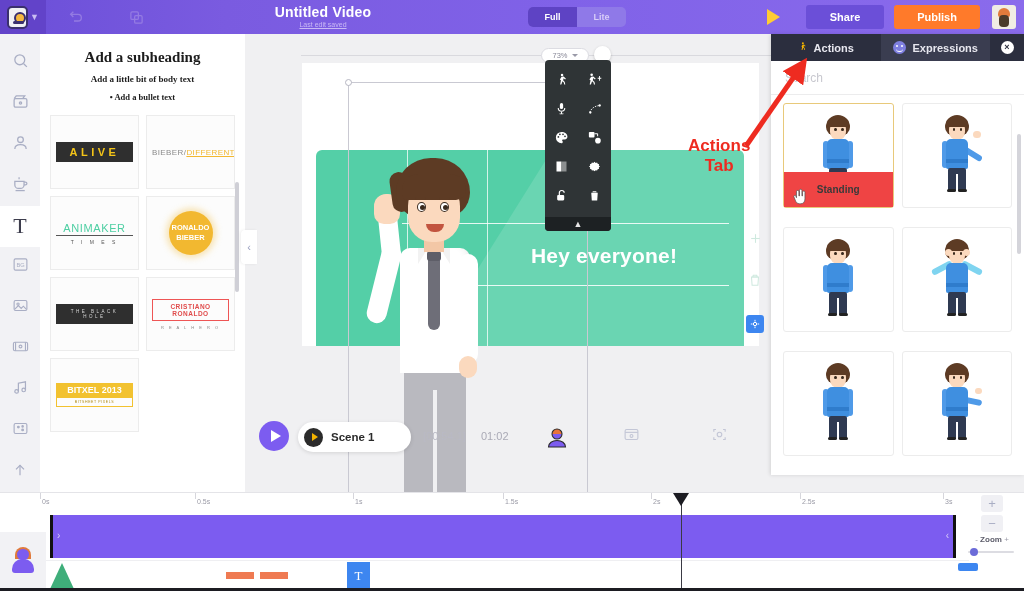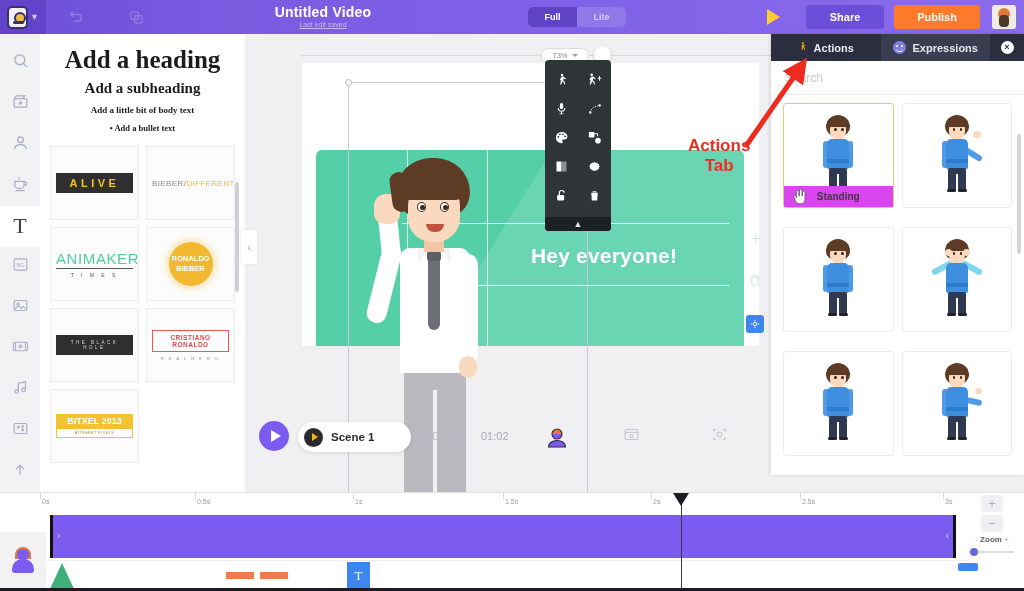--- a/index.html
+++ b/index.html
@@ -117,22 +117,22 @@
   .tpl {
     height: 74px; background: #fcfcfc; border: 1px solid #ececec;
     display: flex; align-items: center; justify-content: center; cursor: pointer;
     overflow: hidden;
   }
   .tpl-inner { width: 100%; text-align: center; padding: 0 5px; }
   .tpl1-a { font-family: "Liberation Serif", serif; font-weight: bold; font-style: italic; font-size: 9px; color: #1c1c1c; border-bottom: 2px solid #f2c230; padding-bottom: 2px; display: inline-block; }
   .tpl1-b { font-size: 4.5px; color: #333; letter-spacing: .6px; margin-top: 3px; }
   .tpl2 { background: #2f2f2f; color: #f5c518; font-size: 11px; font-weight: bold; letter-spacing: 3.5px; padding: 4px 2px; }
   .tpl3 { font-size: 8px; letter-spacing: .4px; }
-  .tpl3 .g { color: #8b8b8b; } .tpl3 .y { color: #f2b830; }
-  .tpl4-a { color: #4ecfa3; font-size: 15px; letter-spacing: .6px; border-bottom: 1.5px solid #555; padding-bottom: 1px; }
+  .tpl3 .g { color: #8b8b8b; } .tpl3 .y { color: #f2b830; text-decoration: underline; }
+  .tpl4-a { color: #4ecfa3; font-size: 11px; letter-spacing: .6px; border-bottom: 1.5px solid #555; padding-bottom: 1px; }
   .tpl4-b { font-size: 5px; letter-spacing: 3px; color: #555; margin-top: 3px; }
   .tpl5 {
     width: 44px; height: 44px; border-radius: 50%; background: #f2b830; margin: 0 auto;
     display: flex; align-items: center; justify-content: center; flex-direction: column;
     color: #fff; font-size: 7.5px; font-weight: bold; line-height: 10px;
     box-shadow: 0 0 6px 3px rgba(242,184,48,.35);
   }
   .tpl6 { background: #2f2f2f; color: #d8d8d8; font-size: 4.5px; letter-spacing: 2.5px; padding: 5px 2px; }
   .tpl7 { border: 1px solid #e55; color: #e04b4b; font-size: 6.5px; font-weight: bold; letter-spacing: .5px; padding: 3px 2px; }
   .tpl7-b { font-size: 4px; letter-spacing: 2px; color: #888; margin-top: 4px; }
@@ -326,21 +326,21 @@
     display: grid; grid-template-columns: 1fr 1fr; gap: 8px;
     padding: 8px 12px; height: 380px; overflow: hidden; position: relative;
   }
   .rcard {
     height: 105px; border: 1px solid #ececec; border-radius: 3px; background: #fff;
     position: relative; display: flex; align-items: center; justify-content: center;
     cursor: pointer;
   }
   .rcard.sel { border-color: #e8c97a; }
   .rcard-label {
-    position: absolute; left: 0; right: 0; bottom: 0; height: 21px; background: #d946ef;
+    position: absolute; left: 0; right: 0; bottom: 0; height: 35px; background: #ef4444;
     display: flex; align-items: center; justify-content: center;
     font-size: 10px; font-weight: bold; color: #3a3a3a;
   }
   .cursor-hand {
     position: absolute; left: 8px; bottom: 2px; width: 15px; height: 17px; z-index: 3;
   }
   .rpanel-scroll {
     position: absolute; right: 3px; top: 100px; width: 4px; height: 120px;
     background: #d4d4da; border-radius: 2px;
   }
@@ -554,21 +554,20 @@
         <svg width="16" height="16" viewBox="0 0 24 24" fill="none" stroke="currentColor" stroke-width="1.8">
             <line x1="12" y1="20" x2="12" y2="5"></line>
             <polyline points="6 11 12 5 18 11"></polyline>
           </svg>
       </span>
     </div>
   </div>
 
   <div class="library">
     <div class="text-opts">
-      <div class="t-head">Add a heading</div>
       <div class="t-sub">Add a subheading</div>
       <div class="t-body">Add a little bit of body text</div>
       <div class="t-bullet">Add a bullet text</div>
     </div>
     <div class="tpl-grid">
       <div class="tpl">
         <div class="tpl-inner">
             <div class="tpl2">ALIVE</div>
           </div>
       </div>

